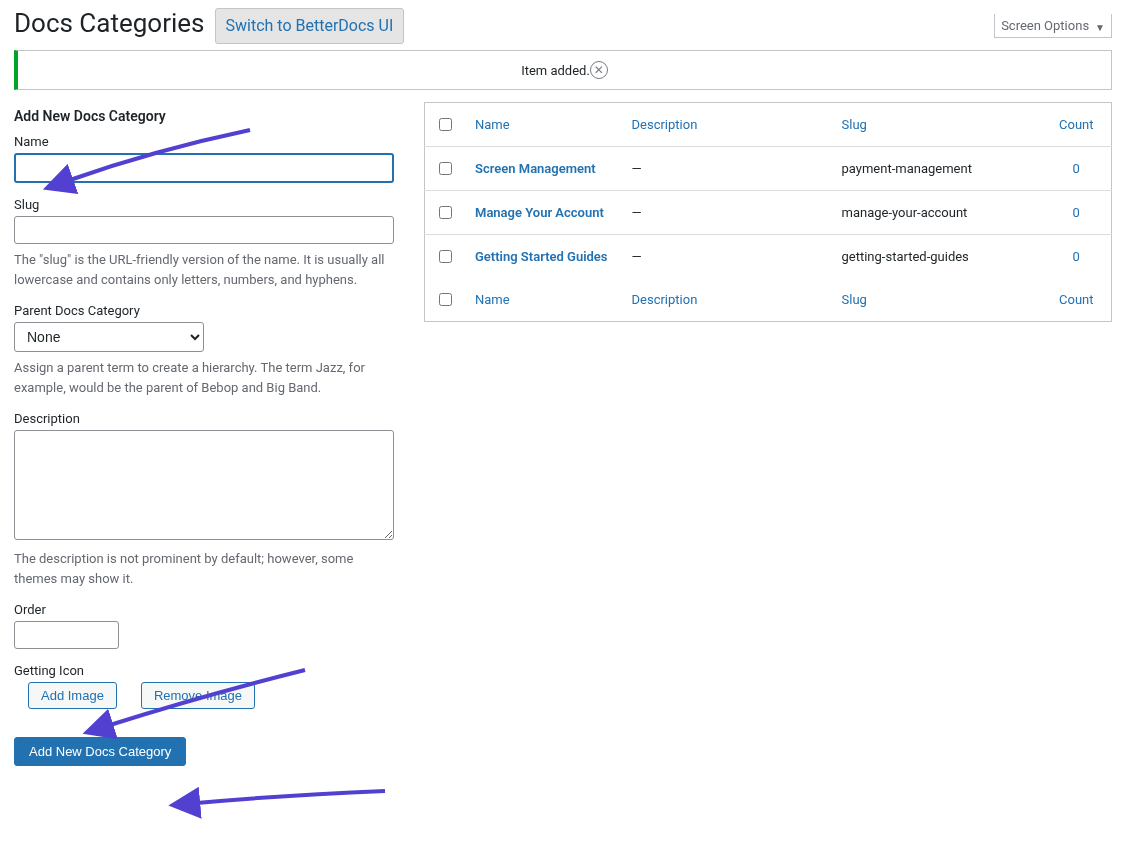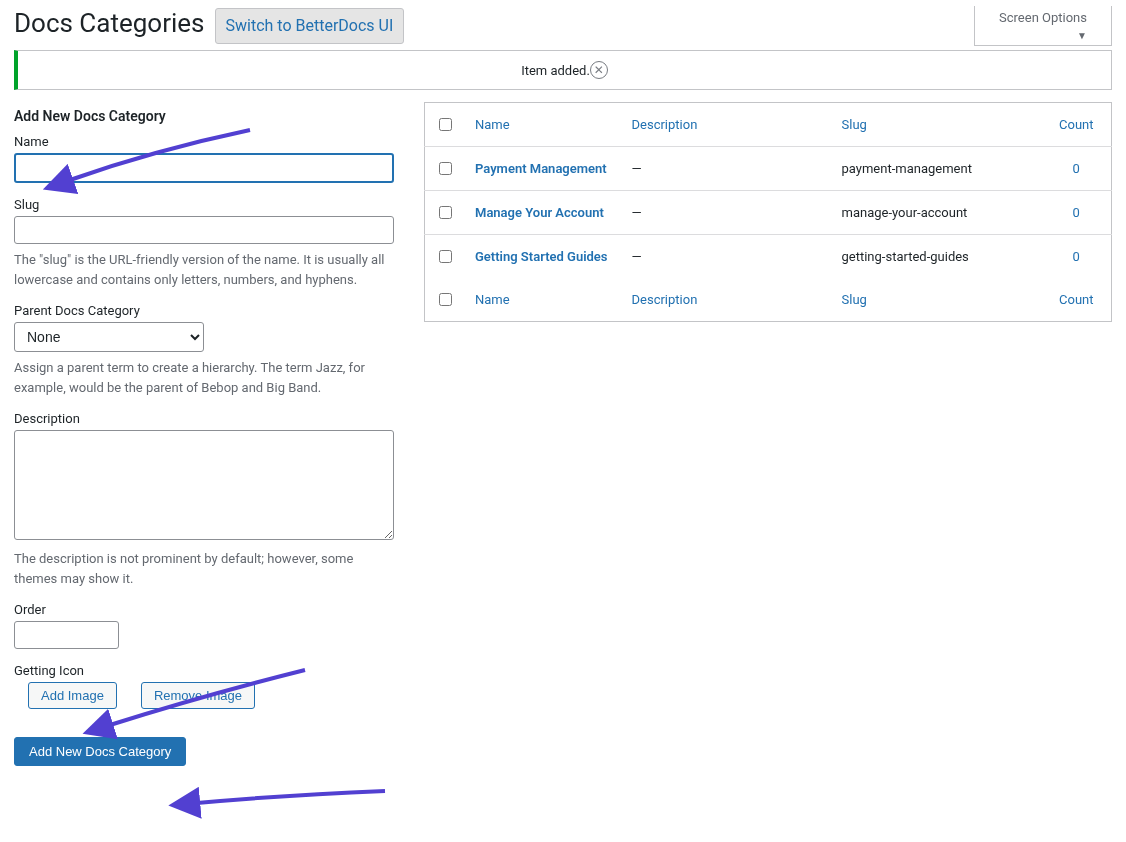--- a/index.html
+++ b/index.html
@@ -28,22 +28,22 @@
   .hdr{display:flex;align-items:center;gap:4px;justify-content:space-between;padding-top:4px;}
   .hdr-left{display:flex;align-items:center;gap:10px;}
   h1{font-size:26px;font-weight:400;margin:4px 0 10px 0;color:#1d2327;}
   .btn-outline{
     display:inline-block;padding:4px 10px;border:1px solid var(--border);
     background:#e5e5e5;color:var(--link);font-size:16px;line-height:1.6;
     border-radius:3px;cursor:pointer;text-decoration:none;
   }
   .screen-tab{
     border:1px solid var(--border);border-top-left-radius:0;border-top-right-radius:0;
-    border-top:none;padding:4px 24px;color:var(--muted);font-size:13px;
-    display:flex;align-items:flex-end;gap:6px;cursor:pointer;flex-direction:column;
+    border-top:none;padding:4px 6px;color:var(--muted);font-size:13px;
+    display:flex;align-items:flex-end;gap:6px;cursor:pointer;
   }
   .tri{font-size:10px;line-height:1;}
   
   .notice{
     border:1px solid var(--border);border-left:4px solid var(--green);
     padding:10px 14px;display:flex;justify-content:center;align-items:center;
     margin:2px 0 12px 0;
   }
   .dismiss{
     width:18px;height:18px;border-radius:50%;border:1.5px solid #787c82;color:#787c82;
@@ -164,21 +164,21 @@
           <th class="cb"><input type="checkbox" style=""></th>
           <th><span class="link">Name</span></th>
           <th class="desccol"><span class="link">Description</span></th>
           <th class="slugcol"><span class="link">Slug</span></th>
           <th class="num"><span class="link">Count</span></th>
         </tr>
       </thead>
       <tbody>
         <tr>
           <td class="cb"><input type="checkbox" style=""></td>
-          <td><span class="link-strong">Payment Management</span></td>
+          <td><span class="link-strong">Screen Management</span></td>
           <td>—</td>
           <td>payment-management</td>
           <td class="num"><span class="link">0</span></td>
         </tr>
         <tr>
           <td class="cb"><input type="checkbox" style=""></td>
           <td><span class="link-strong">Manage Your Account</span></td>
           <td>—</td>
           <td>manage-your-account</td>
           <td class="num"><span class="link">0</span></td>

